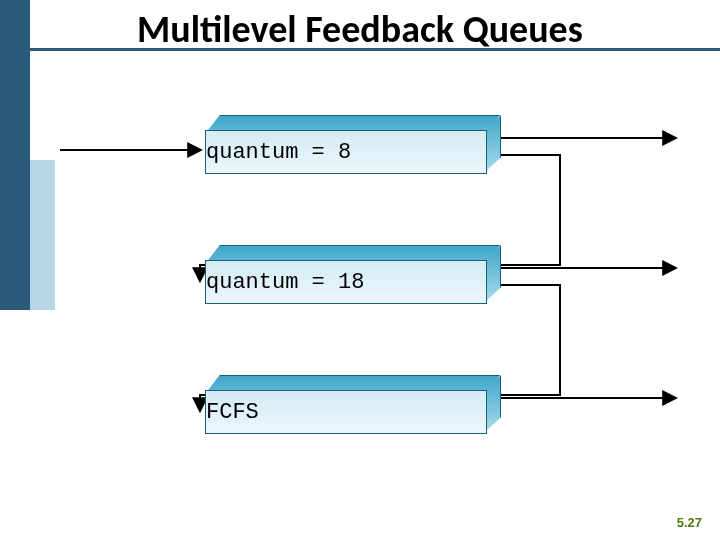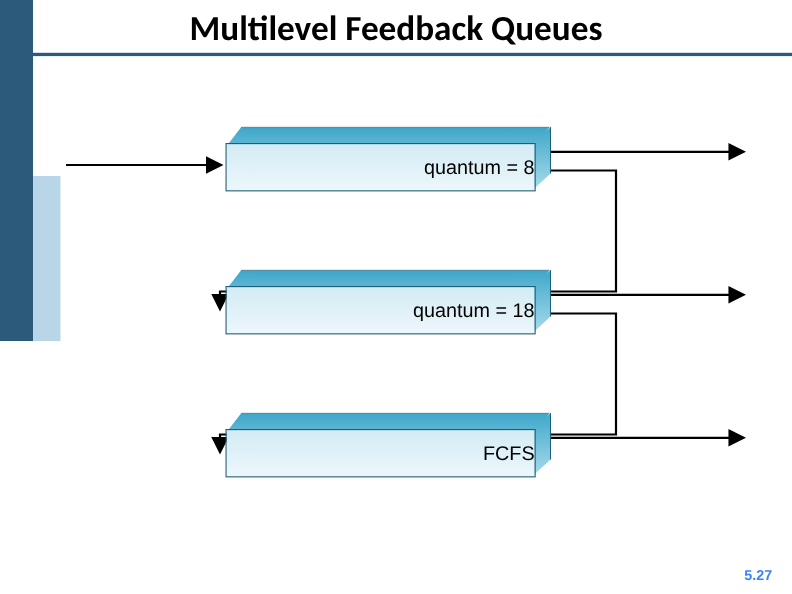--- a/index.html
+++ b/index.html
@@ -34,42 +34,42 @@
   
   .title-wrap {
     position: absolute;
     left: 0;
     right: 0;
     top: 6px;
     text-align: center;
   }
   .title {
     font-family: 'Gill Sans', 'Trebuchet MS', Calibri, sans-serif;
-    font-size: 32px;
+    font-size: 38px;
     font-weight: bold;
     color: #000;
   }
   .title-underline {
     position: absolute;
     left: 30px;
     right: 0;
     top: 48px;
     height: 3px;
     background: #2c5a7a;
   }
 
   
   .slidenum {
     position: absolute;
     right: 18px;
     bottom: 10px;
     font-family: Arial, sans-serif;
     font-size: 13px;
     font-weight: bold;
-    color: #3b82f6;
+    color: #4d7c0f;
   }
 
   
   .diagram {
     position: absolute;
     left: 60px;
     top: 95px;
     width: 620px;
     height: 370px;
   }
@@ -91,23 +91,23 @@
   .qbox-front {
     position: absolute;
     left: 0;
     top: 15px;
     width: 280px;
     height: 42px;
     background: linear-gradient(#d4ebf4, #ecf7fb);
     border: 1px solid #1c5f78;
     display: flex;
     align-items: center;
-    justify-content: flex-end;
-    font-family: Liberation Sans, sans-serif;
-    font-size: 18px;
+    justify-content: flex-start;
+    font-family: Liberation Mono, monospace;
+    font-size: 22px;
     color: #000;
   }
   .qbox-side {
     position: absolute;
     left: 280px;
     top: 0;
     width: 15px;
     height: 57px;
     background: linear-gradient(#3ea6c9, #a7dbec);
     clip-path: polygon(0 26%, 100% 0, 100% 74%, 0 100%);

